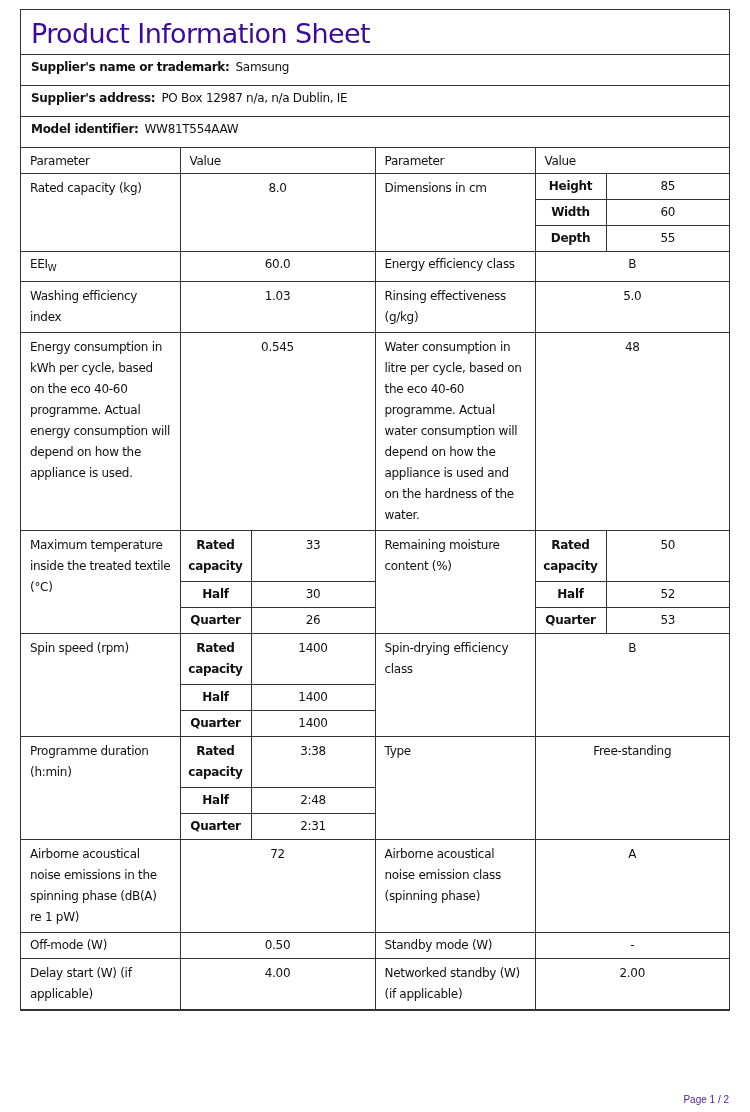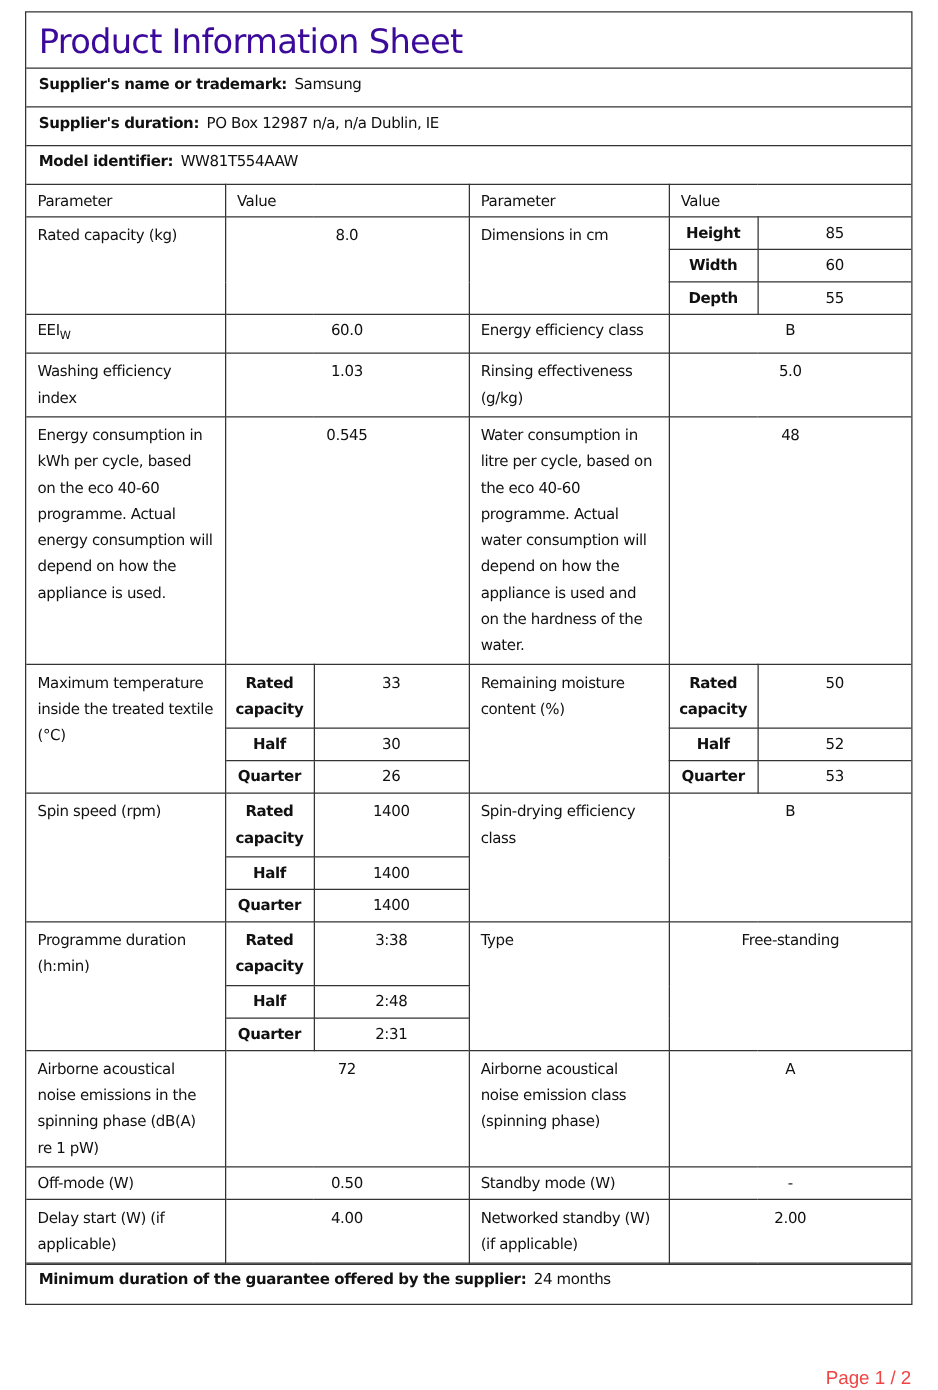--- a/index.html
+++ b/index.html
@@ -11,34 +11,34 @@
   .info-row b { font-weight:bold; }
   .info-row .val { margin-left:6px; }
   table { border-collapse:collapse; width:100%; table-layout:fixed; font-family:"DejaVu Sans", sans-serif; font-size:12px; letter-spacing:-0.3px; }
   td { border:1.5px solid #333; vertical-align:top; padding:4px 9px; line-height:21px; }
   table tr:first-child td { border-top:1.5px solid #333; }
   table td:first-child { border-left:none; }
   table td:last-child { border-right:none; }
   .c { text-align:center; }
   .sub { text-align:center; padding:4px 2px;font-weight:bold; }
   .footer-row { border-top:1.5px solid #333; height:32px; box-sizing:border-box; padding:4px 0 0 10px; font-family:"DejaVu Sans", sans-serif; font-size:12px; letter-spacing:-0.3px; }
-  .page-num { position:absolute; right:21px; top:1094px; font-family:"Liberation Sans", sans-serif; font-size:15px; color:#ef4444; }
+  .page-num { position:absolute; right:21px; top:1094px; font-family:"Liberation Sans", sans-serif; font-size:10px; color:#4c1d95; }
   sub { font-size:9px; vertical-align:-3px; }
 </style>
 </head>
 <body>
 
 <div class="sheet">
   <div class="title">Product Information Sheet</div>
 
   <div class="info-row">
     <b>Supplier's name or trademark:</b><span class="val">Samsung</span>
   </div>
   <div class="info-row">
-    <b>Supplier's duration:</b><span class="val">PO Box 12987 n/a, n/a Dublin, IE</span>
+    <b>Supplier's address:</b><span class="val">PO Box 12987 n/a, n/a Dublin, IE</span>
   </div>
   <div class="info-row">
     <b>Model identifier:</b><span class="val">WW81T554AAW</span>
   </div>
 
   <table>
     <colgroup>
       <col style="width:159px">
       <col style="width:71px">
       <col style="width:124px">
@@ -161,18 +161,15 @@
 
     <tr>
       <td>Delay start (W) (if applicable)</td>
       <td colspan="2" class="c">4.00</td>
       <td>Networked standby (W) (if applicable)</td>
       <td colspan="2" class="c">2.00</td>
     </tr>
   </tbody>
     </table>
 
-  <div class="footer-row">
-    <b>Minimum duration of the guarantee offered by the supplier:</b><span style="margin-left:6px;">24 months</span>
-  </div>
 </div>
 
 <div class="page-num">Page 1 / 2</div>
 
 </body></html>

